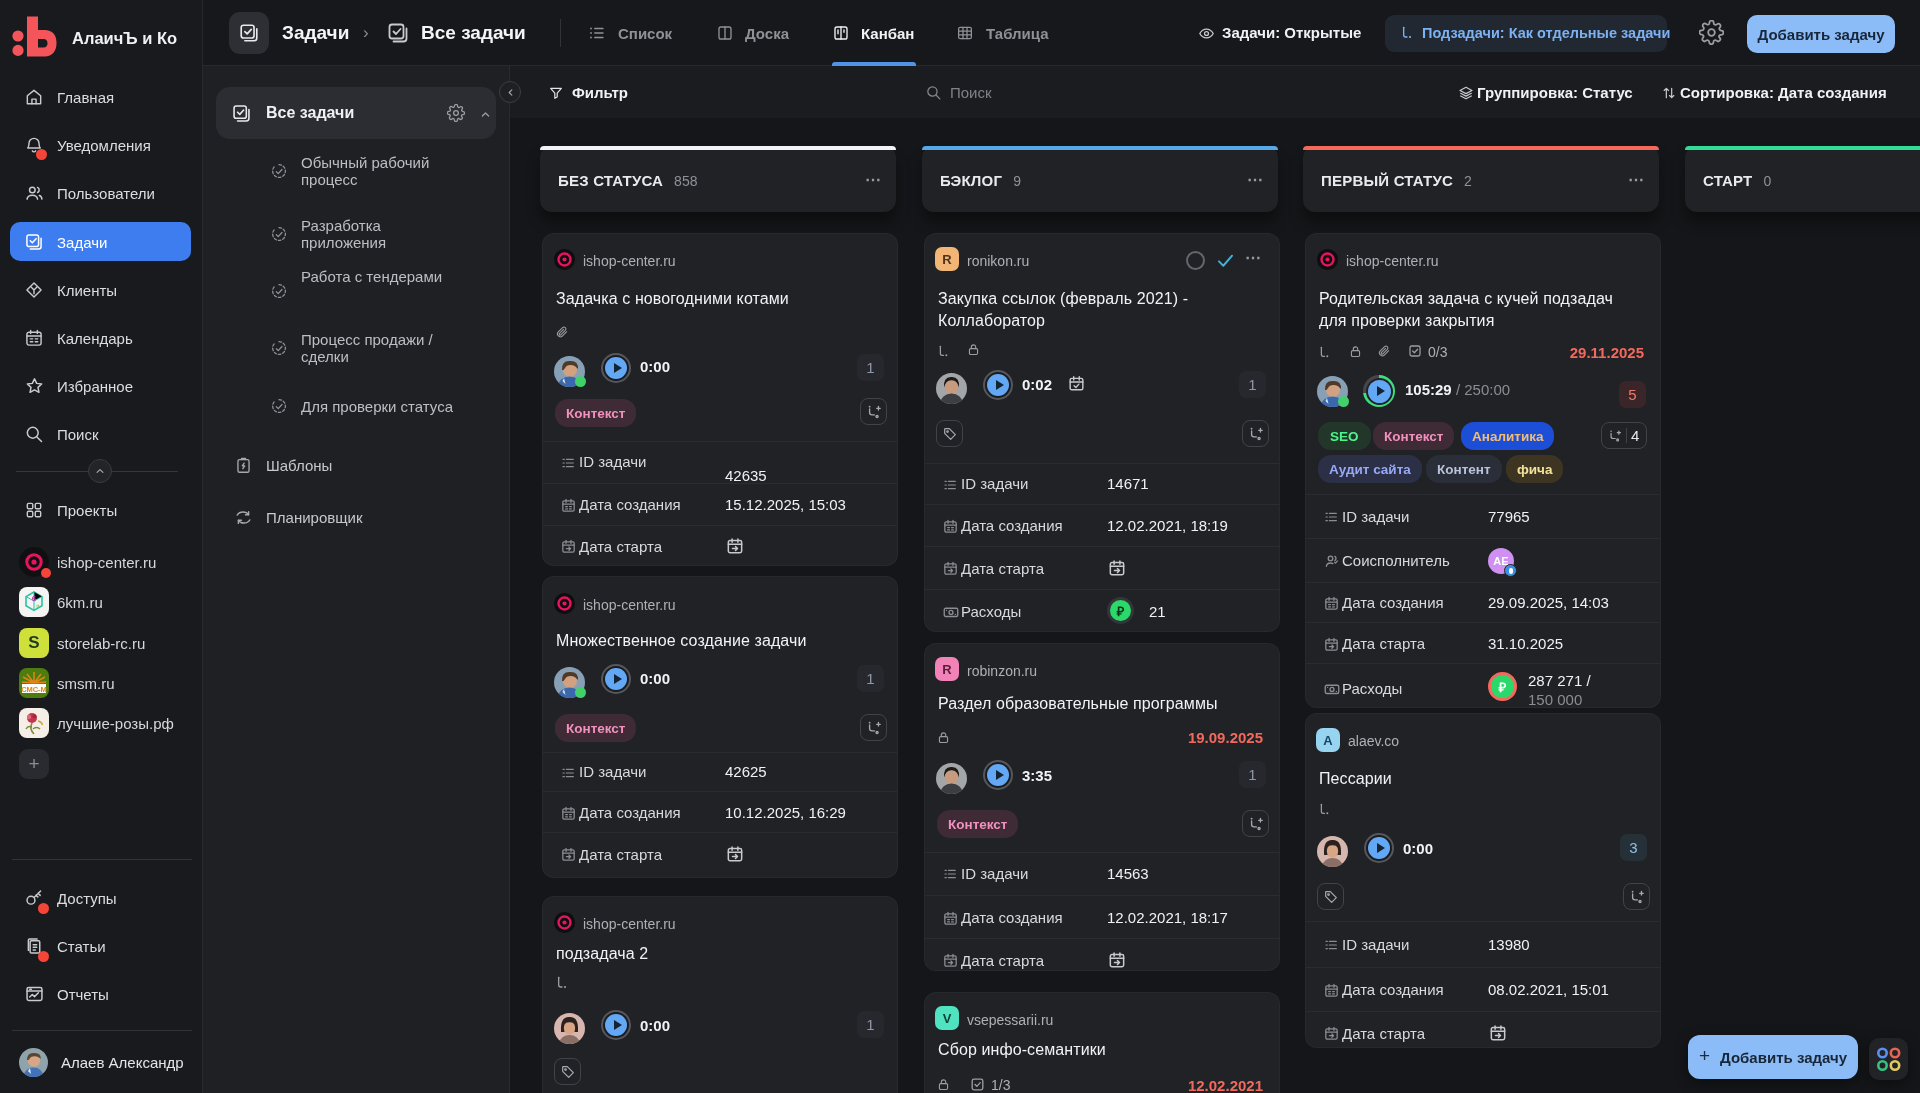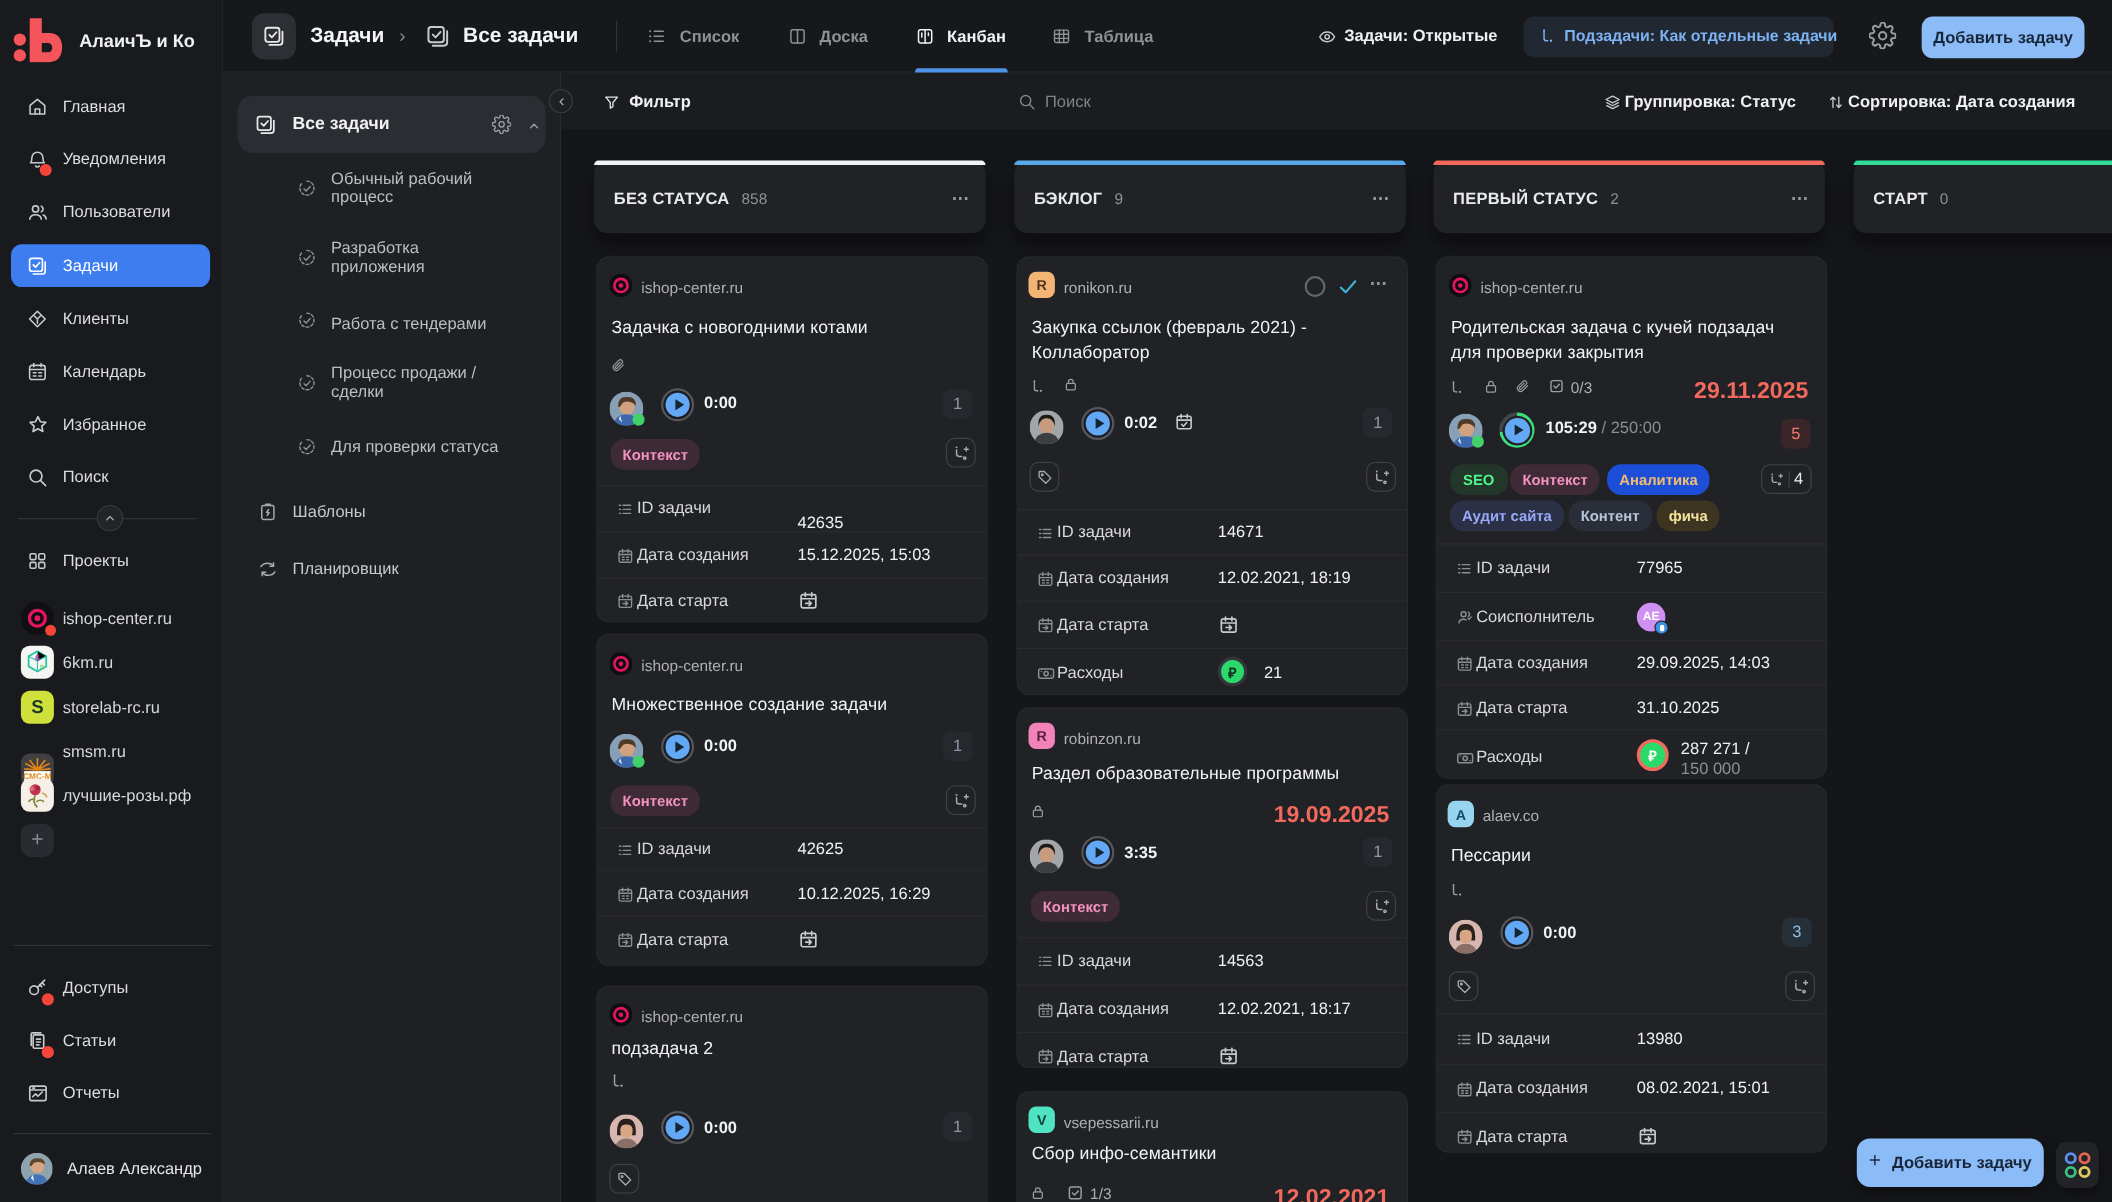--- a/index.html
+++ b/index.html
@@ -26,21 +26,21 @@
 .mic{position:absolute;left:19px;color:#8b8d92}
 .tag{position:absolute;height:28px;border-radius:13px;font-size:13.5px;font-weight:700;display:flex;align-items:center;padding:0 11px}
 .sqbtn{position:absolute;width:27px;height:27px;border-radius:8px;border:1px solid #424348;display:flex;align-items:center;justify-content:center;color:#a7a9ae}
 .badge{position:absolute;width:27px;height:27px;border-radius:7px;background:#27282e;color:#8d97a7;font-size:15px;display:flex;align-items:center;justify-content:center}
 .play{position:absolute;width:30px;height:30px;border-radius:50%;border:2px solid #55575d;background:#1b1c20;display:flex;align-items:center;justify-content:center}
 .play .in{width:22px;height:22px;border-radius:50%;background:#63a8f5;display:flex;align-items:center;justify-content:center}
 .play .tri{width:0;height:0;border-left:8px solid #142433;border-top:5px solid transparent;border-bottom:5px solid transparent;margin-left:3px}
 .time{position:absolute;font-size:15px;font-weight:700;color:#f2f3f4}
 .avatar{position:absolute;width:31px;height:31px;border-radius:50%;overflow:hidden}
 .gdot{position:absolute;width:11px;height:11px;border-radius:50%;background:#42d06b}
-.reddate{position:absolute;font-size:21px;font-weight:700;color:#f2695d}
+.reddate{position:absolute;font-size:15px;font-weight:700;color:#f2695d}
 .reddot{position:absolute;width:11px;height:11px;border-radius:50%;background:#f4453a}
 .s1item{position:absolute;left:0;width:203px;height:40px}
 .s1item .lbl{position:absolute;left:57px;top:50%;transform:translateY(-50%);font-size:15px;color:#dcdde0}
 .s1item .ico{position:absolute;left:24px;top:50%;transform:translateY(-50%);color:#c9cacd}
 .picon{position:absolute;left:19px;width:30px;height:30px;border-radius:8px;overflow:hidden}
 .s2item{position:absolute;font-size:15px;color:#bcbec3;line-height:17px}
 .s2ico{position:absolute;color:#8f9196}
 .mrow{position:absolute;left:0;width:100%;height:42px;border-top:1px solid #2b2c31}
 .mrow .mic{position:absolute;left:17px;color:#8b8d92}
 .mrow .mlab{position:absolute;left:36px}
@@ -337,21 +337,21 @@
         </span>
     <span class="abs" style="left:57px;top:7px;font-size:15px;color:#d6d7da">6km.ru</span>
   </div>
   <div class="abs" style="top:628px;width:203px;height:32px">
     <span class="picon" style="top:0;background:#cfe03a;display:flex;align-items:center;justify-content:center">
           <span style="font-size:17px;font-weight:700;color:#1d3a23">S</span>
         </span>
     <span class="abs" style="left:57px;top:7px;font-size:15px;color:#d6d7da">storelab-rc.ru</span>
   </div>
   <div class="abs" style="top:668px;width:203px;height:32px">
-    <span class="picon" style="top:17px;background:#404040">
+    <span class="picon" style="top:0;background:#4d7c0f">
           <svg width="30" height="30" viewBox="0 0 30 30">
             <g stroke="#e08617" stroke-width="1.5">
               <path d="M15 15L15 4M15 15L8 6M15 15L22 6M15 15L4 9M15 15L26 9M15 15L3 14M15 15L27 14"></path>
             </g>
             <rect x="3" y="16" width="24" height="9" fill="#fdfdfb"></rect>
             <text x="15" y="23.5" font-size="7.5" font-weight="bold" fill="#e08617" text-anchor="middle">СМС-М</text>
           </svg>
         </span>
     <span class="abs" style="left:57px;top:7px;font-size:15px;color:#d6d7da">smsm.ru</span>
   </div>
@@ -440,21 +440,21 @@
         <svg width="18" height="18">
           <use href="#i-status"></use>
         </svg>
       </span>
   <div class="s2item" style="left:98px;top:151px">Разработка<br>приложения</div>
   <span class="s2ico" style="left:67px;top:216px">
         <svg width="18" height="18">
           <use href="#i-status"></use>
         </svg>
       </span>
-  <div class="s2item" style="left:98px;top:220px">Работа с тендерами</div>
+  <div class="s2item" style="left:98px;top:202px">Работа с тендерами</div>
   <span class="s2ico" style="left:67px;top:273px">
         <svg width="18" height="18">
           <use href="#i-status"></use>
         </svg>
       </span>
   <div class="s2item" style="left:98px;top:265px">Процесс продажи /<br>сделки</div>
   <span class="s2ico" style="left:67px;top:331px">
         <svg width="18" height="18">
           <use href="#i-status"></use>
         </svg>

